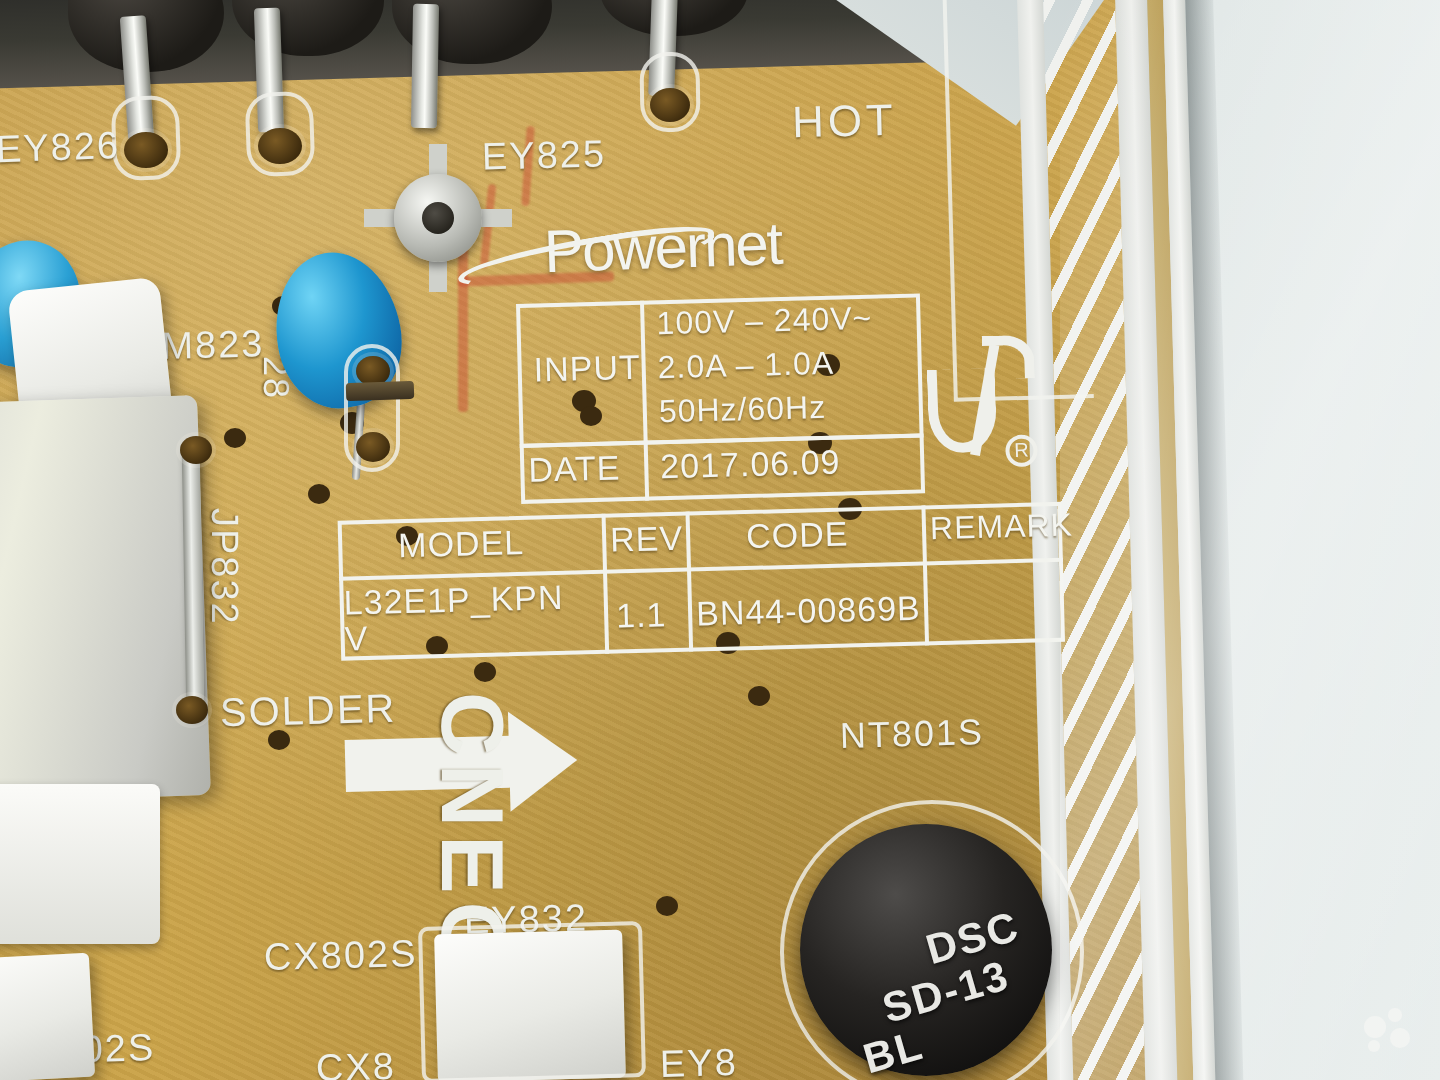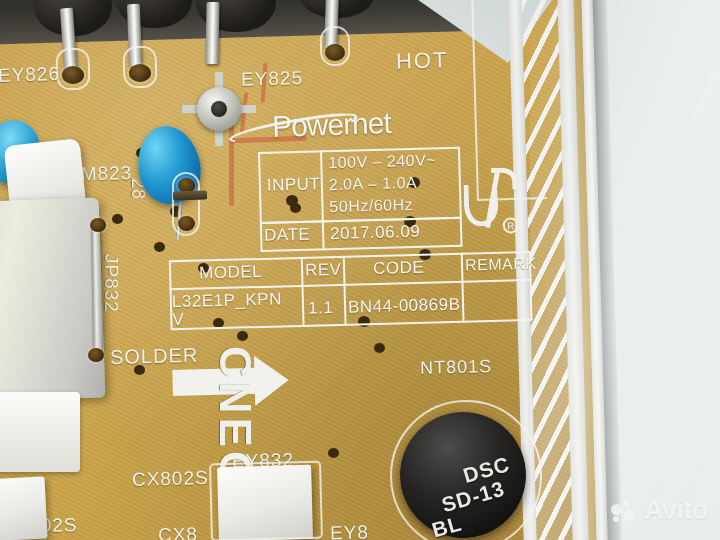--- a/index.html
+++ b/index.html
@@ -319,16 +319,15 @@
 
   <div class="glare"></div>
 
   <div class="avito">
     <div class="av-dots">
       <i style="left:0; top:4px; width:11px; height:11px;"></i>
       <i style="left:12px; top:0; width:7px; height:7px;"></i>
       <i style="left:13px; top:10px; width:10px; height:10px;"></i>
       <i style="left:2px; top:16px; width:6px; height:6px;"></i>
     </div>
-    <div class="av-text">Avito</div>
   </div>
 
 </div>
 
 </body></html>

